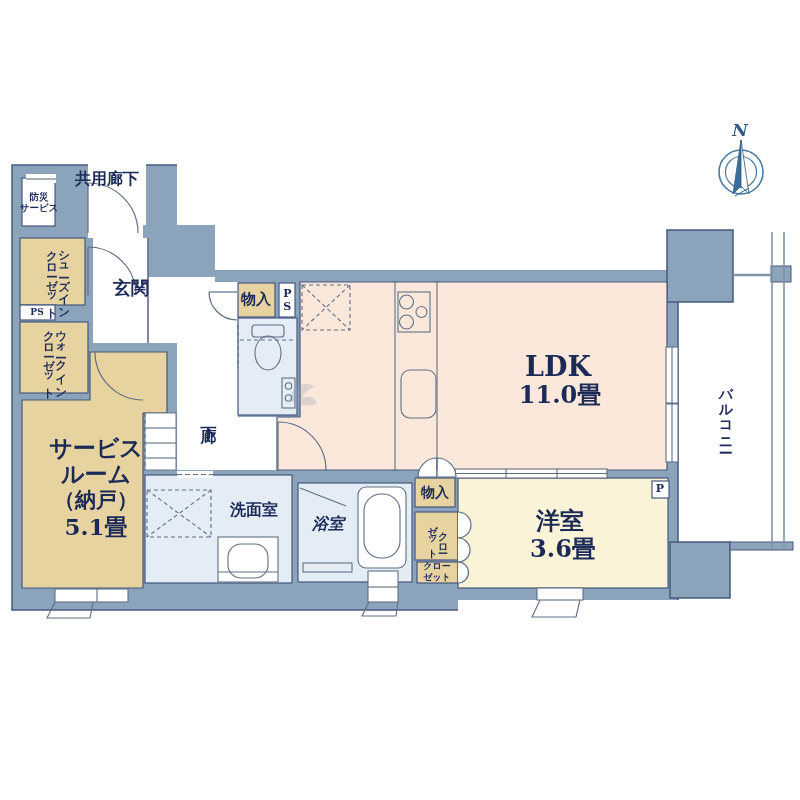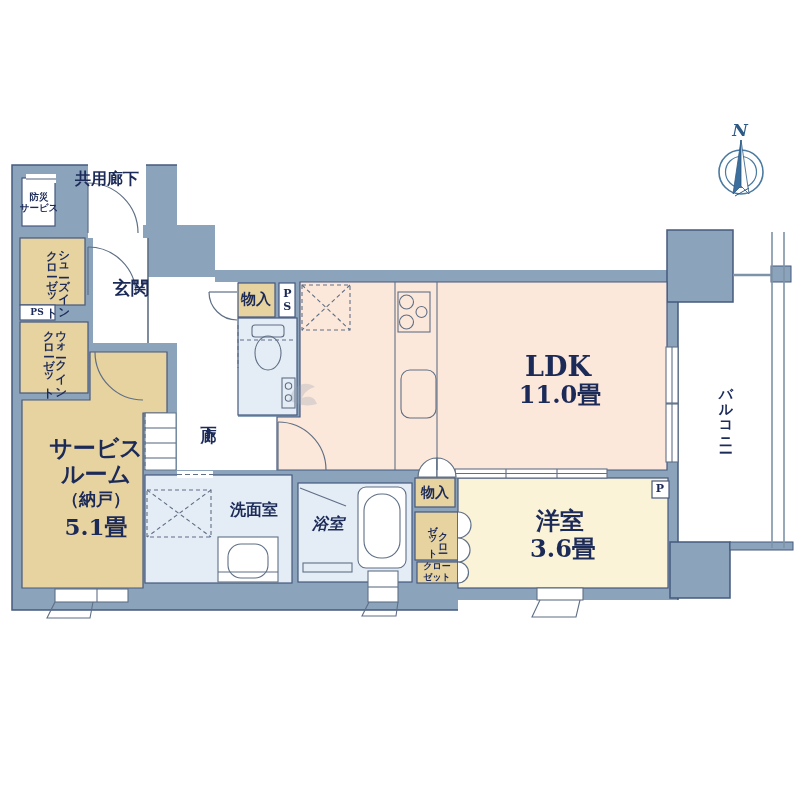--- a/index.html
+++ b/index.html
@@ -205,21 +205,21 @@
 <div class="lbl" style="left:131px;top:288px;font-size:18px;">玄関</div>
 <div class="lbl vt" style="left:208px;top:414px;font-size:16px;">廊下</div>
 <div class="lbl" style="left:256px;top:300px;font-size:15px;">物入</div>
 <div class="lbl vt" style="left:287px;top:300px;font-size:11px;letter-spacing:0;">PS</div>
 
 <div class="lbl" style="left:558px;top:367px;font-size:27px;font-family:'DejaVu Serif','Liberation Serif',serif;">LDK</div>
 <div class="lbl" style="left:560px;top:395px;font-size:24px;">11.0畳</div>
 
 <div class="lbl" style="left:96px;top:448px;font-size:23px;">サービス</div>
 <div class="lbl" style="left:96px;top:474px;font-size:23px;">ルーム</div>
-<div class="lbl" style="left:96px;top:500px;font-size:17px;">（納戸）</div>
+<div class="lbl" style="left:96px;top:500px;font-size:21px;">（納戸）</div>
 <div class="lbl" style="left:96px;top:527px;font-size:23px;">5.1畳</div>
 
 <div class="lbl" style="left:254px;top:510px;font-size:16px;">洗面室</div>
 <div class="lbl" style="left:328px;top:524px;font-size:16px;font-style:italic;">浴室</div>
 
 <div class="lbl" style="left:435px;top:492px;font-size:14px;">物入</div>
 <div class="lbl vt vcols" style="left:437px;top:536px;font-size:10px;letter-spacing:0;">
   <div>クロー</div>
   <div>ゼット</div>
 </div>

